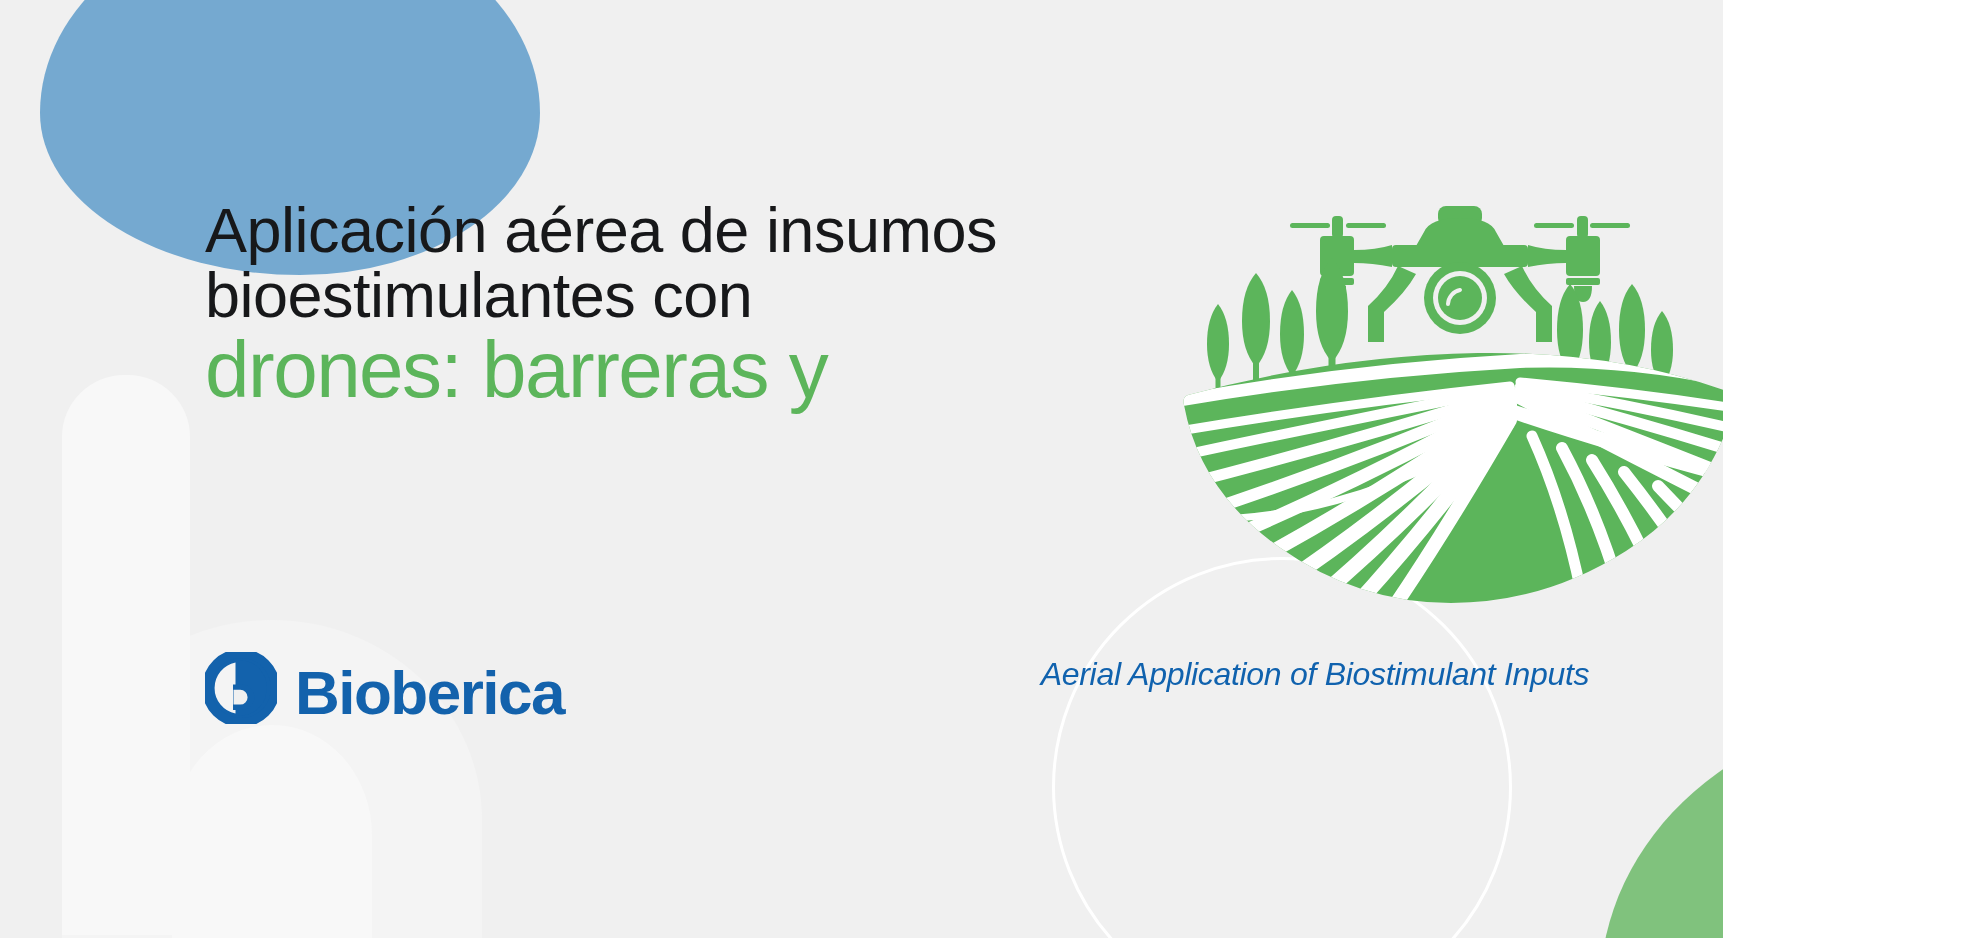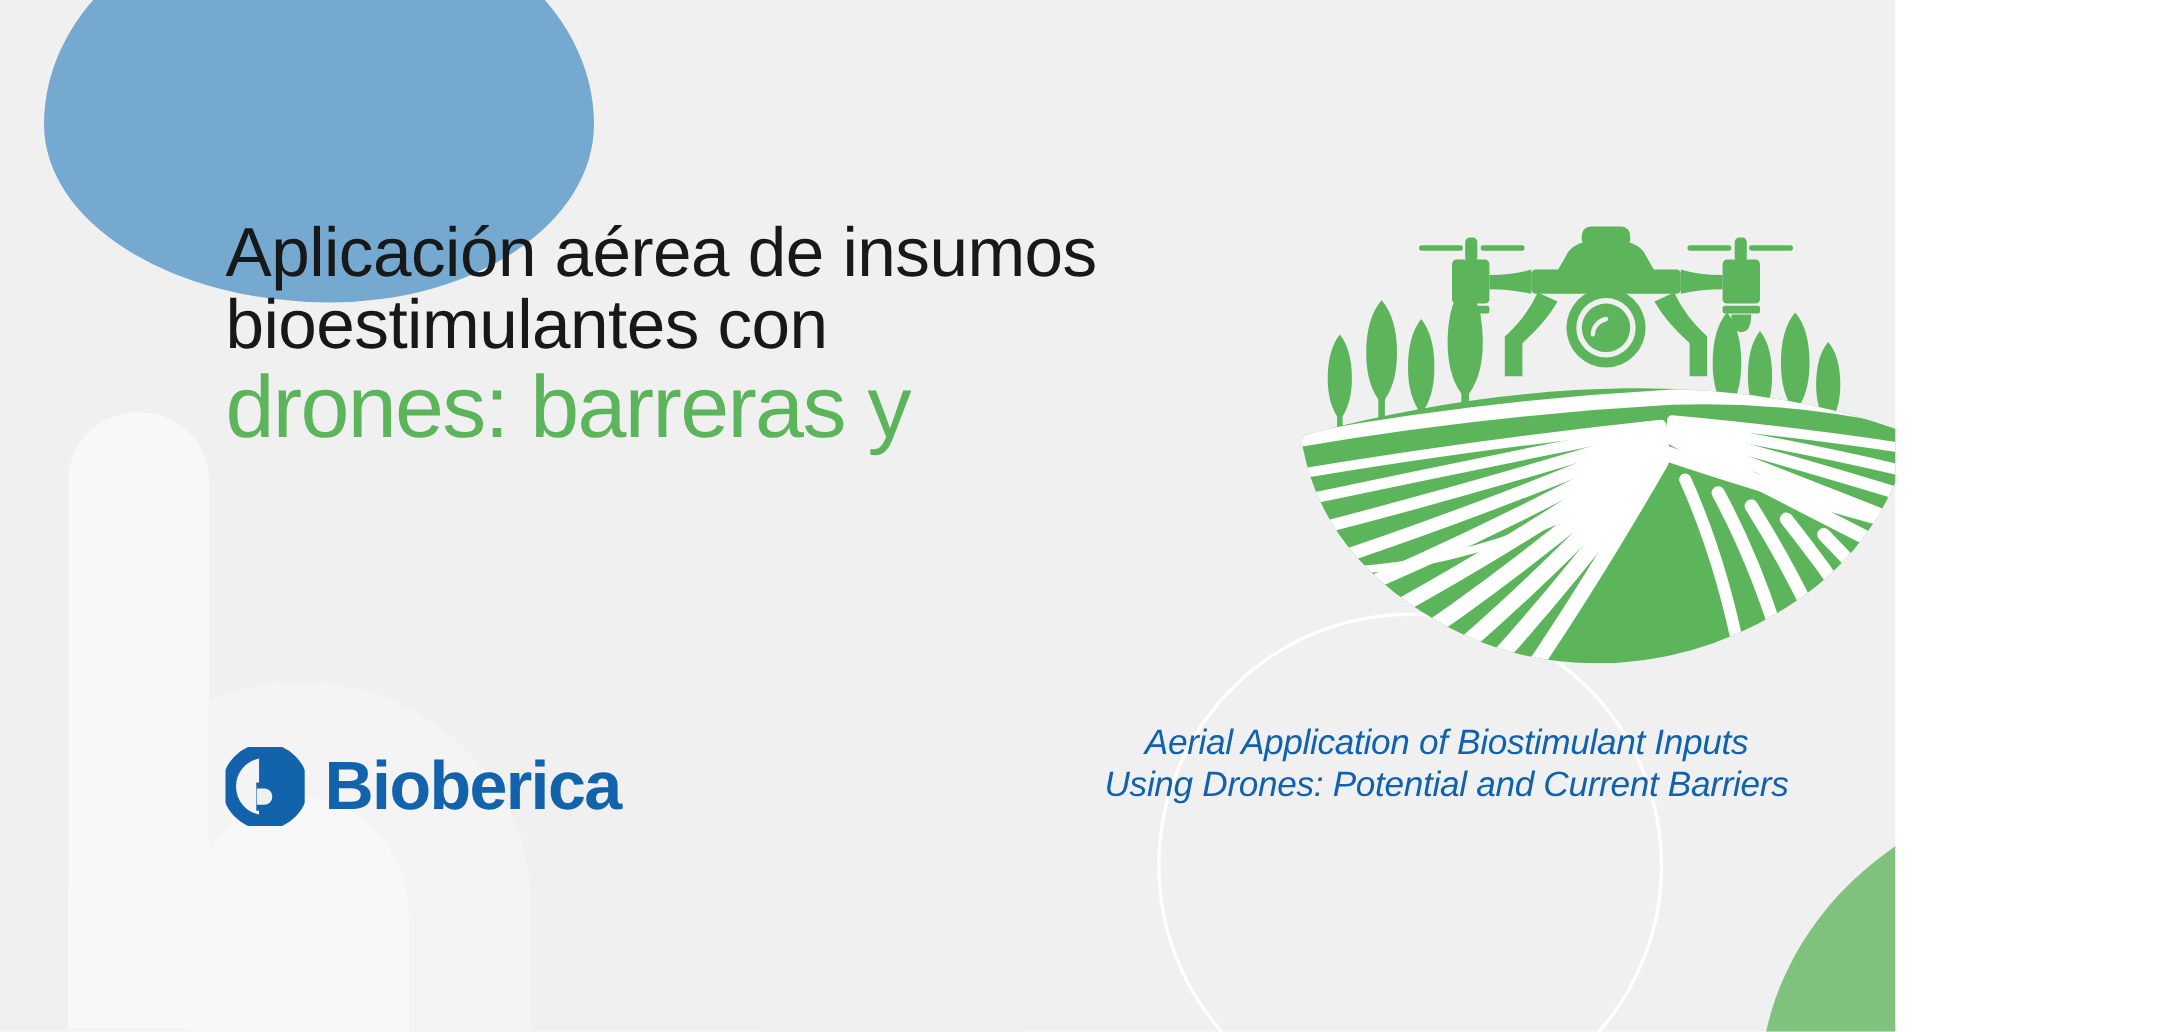--- a/index.html
+++ b/index.html
@@ -92,23 +92,22 @@
   .h-dark { color: #17181a; }
   .h-green { color: #5cb55b; font-size: 80px; line-height: 1.05; letter-spacing: -1.5px; }
   .h-bold { font-weight: 400; color: #5cb55b; }
 
   
   #logo {
     position: absolute;
     left: 205px;
     top: 652px;
     display: flex;
-    align-items: center;
+    align-items: flex-end;
     gap: 18px;
-    margin-top: 27px;
   }
   #logo-mark { width: 72px; height: 72px; display: block; }
   #logo-wordmark {
     font-size: 62px;
     font-weight: 700;
     color: #1362ac;
     letter-spacing: -1.5px;
     line-height: 1;
   }
 
@@ -170,21 +169,20 @@
         <circle cx="36" cy="36" r="34.5" fill="none" stroke="#1362ac" stroke-width="9"></circle>
         <path d="M28 13 L28 58 L36.5 58 A12.8 12.8 0 0 0 36.5 32.4 L28 32.4 Z" fill="#1362ac"></path>
         <path d="M28.5 37.8 L35.2 37.8 A7.4 7.4 0 0 1 35.2 52.6 L28.5 52.6 Z" fill="#f0f0f0"></path>
       </svg>
     </span>
     <span id="logo-wordmark">Bioberica</span>
   </div>
 
   <div id="subtitle">
     <div>Aerial Application of Biostimulant Inputs</div>
-    <div>Using Drones: Potential and Current Barriers</div>
   </div>
 
   <div id="illustration">
     <svg viewBox="0 0 560 410" xmlns="http://www.w3.org/2000/svg" aria-hidden="true">
       <g fill="#5cb55b">
 
         <g>
 
           <rect x="258" y="6" width="44" height="20" rx="8"></rect>
 

